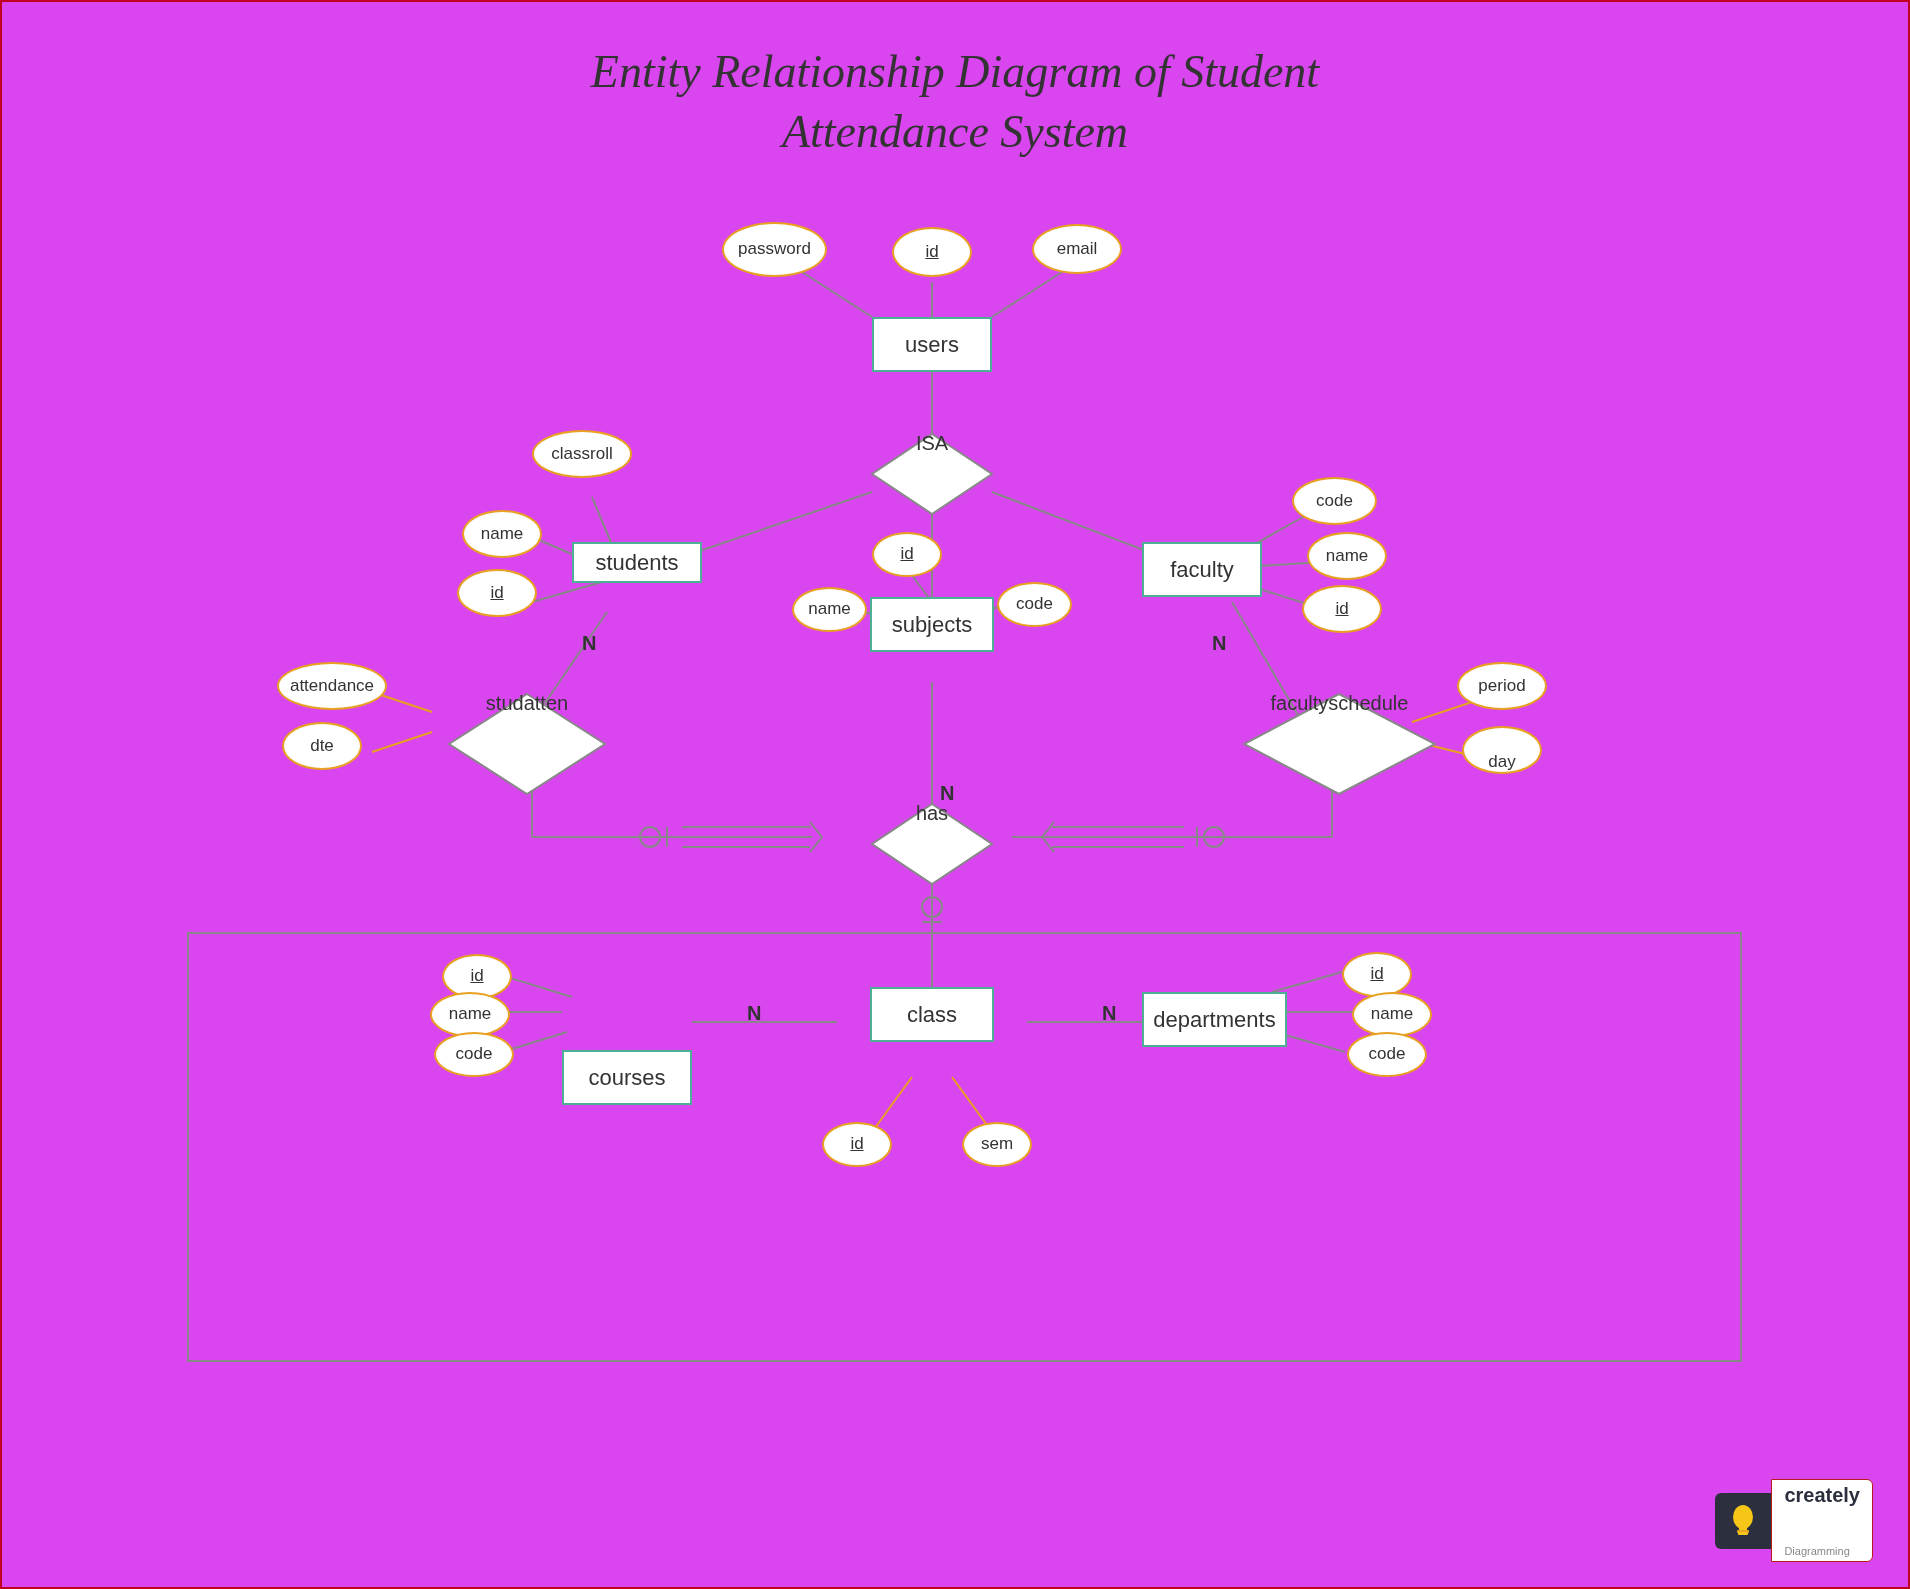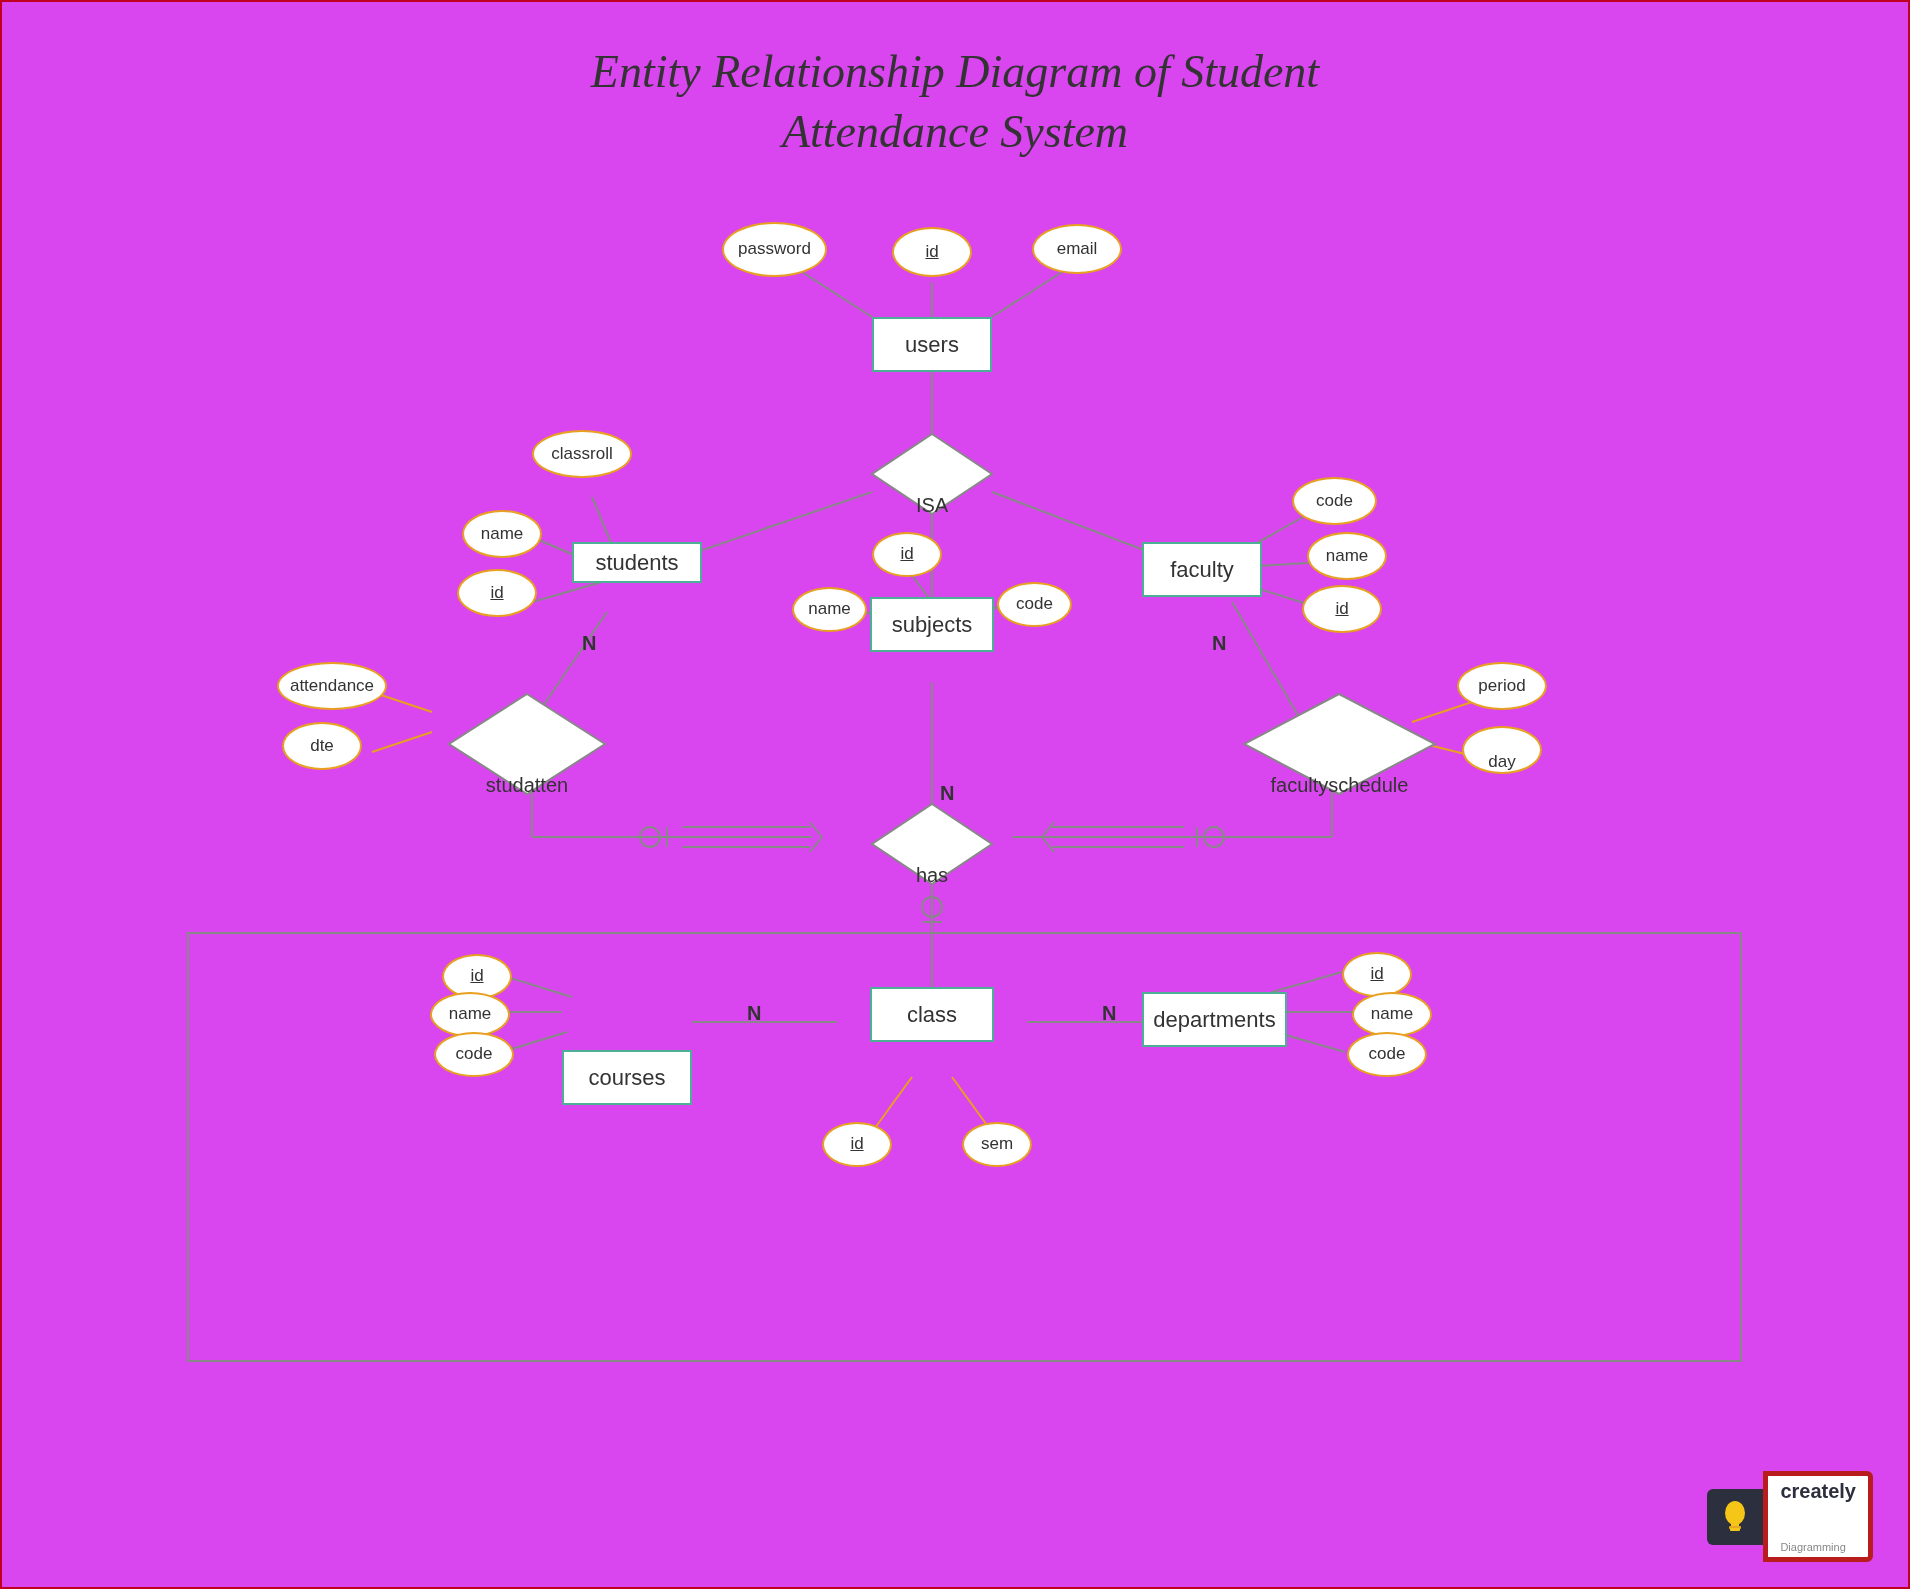--- a/index.html
+++ b/index.html
@@ -54,21 +54,21 @@
       text-align: center;
       line-height: 1.2;
     }
     .attr.underline span {
       text-decoration: underline;
     }
     
     .diamond-container {
       position: absolute;
       display: flex;
-      align-items: flex-end;
+      align-items: flex-start;
       justify-content: center;
     }
     .diamond {
       width: 100%;
       height: 100%;
       position: absolute;
       top: 0;
       left: 0;
     }
     .diamond-label {
@@ -117,21 +117,21 @@
       height: 56px;
       display: flex;
       align-items: center;
       justify-content: center;
       border-radius: 6px 0 0 6px;
     }
     .logo-text-area {
       background: white;
       padding: 4px 12px;
       border-radius: 0 6px 6px 0;
-      border: 5px solid #b91c1c;
+      border: 1px solid #b91c1c;
       display: flex;
       flex-direction: column;
       justify-content: center;
       gap: 38px;
     }
     .logo-creately {
       font-size: 20px;
       font-weight: bold;
       color: #2b2f3e;
       font-family: Arial, sans-serif;

